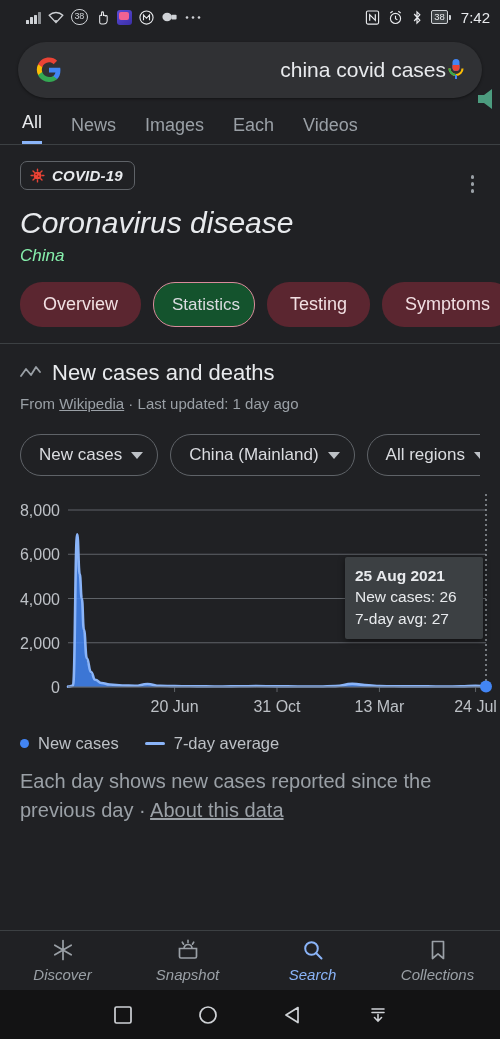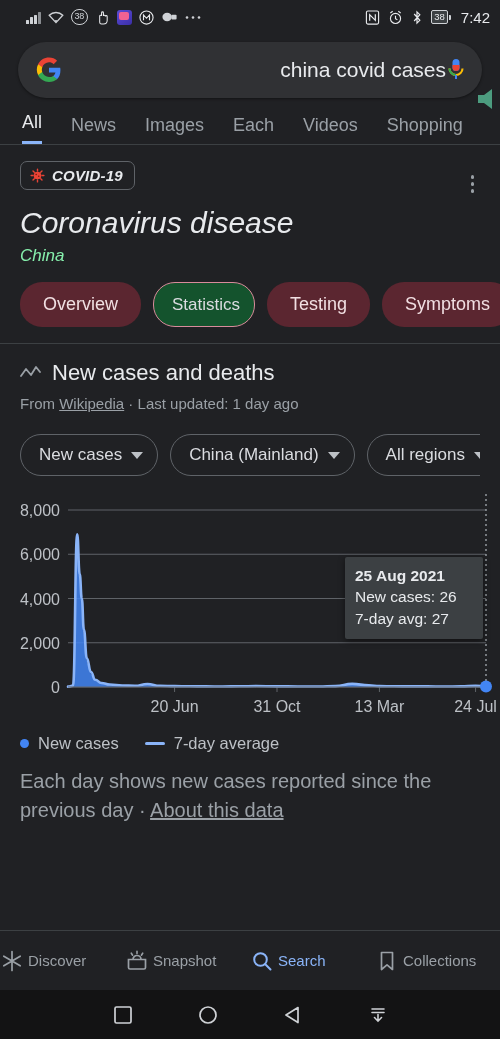--- a/index.html
+++ b/index.html
@@ -148,21 +148,21 @@
 
   .note { padding: 14px 20px 0; font-size: 20px; line-height: 1.45; color: #9aa0a6; }
   .note u { text-decoration: underline; }
 
   
   .bottomnav {
     position: absolute; left: 0; bottom: 49px; width: 500px; height: 60px;
     border-top: 1px solid #3c4043; background: #202124;
     display: flex; align-items: center;
   }
-  .bn { flex: 1; display: flex; align-items: center; gap: 4px; }
+  .bn { flex: 1; display: flex; flex-direction: column; align-items: center; gap: 4px; font-style: italic; }
   .bn span { font-size: 15px; color: #9aa0a6; }
   .bn.active span { color: #8ab4f8; }
   .bn svg { display: block; }
 
   
   .sysnav {
     position: absolute; left: 0; bottom: 0; width: 500px; height: 49px;
     background: #131314; display: flex; align-items: center;
     justify-content: space-around; padding: 0 80px;
   }
@@ -270,21 +270,20 @@
         </svg>
     </span>
   </div>
 
   <div class="tabs">
     <div class="tab active">All</div>
     <div class="tab">News</div>
     <div class="tab">Images</div>
     <div class="tab">Each</div>
     <div class="tab">Videos</div>
-    <div class="tab">Shopping</div>
   </div>
   <div class="tabs-rule"></div>
 
   <div class="kp">
     <div class="covid-chip">
       <span class="virus">
         <svg width="15" height="15" viewBox="0 0 16 16">
           <circle cx="8" cy="8" r="4.1" fill="#ea4335"></circle>
           <g stroke="#ea4335" stroke-width="1.5" stroke-linecap="round">
             <path d="M8 1.2v2M8 12.8v2M1.2 8h2M12.8 8h2M3.2 3.2l1.4 1.4M11.4 11.4l1.4 1.4M12.8 3.2l-1.4 1.4M4.6 11.4l-1.4 1.4"></path>

